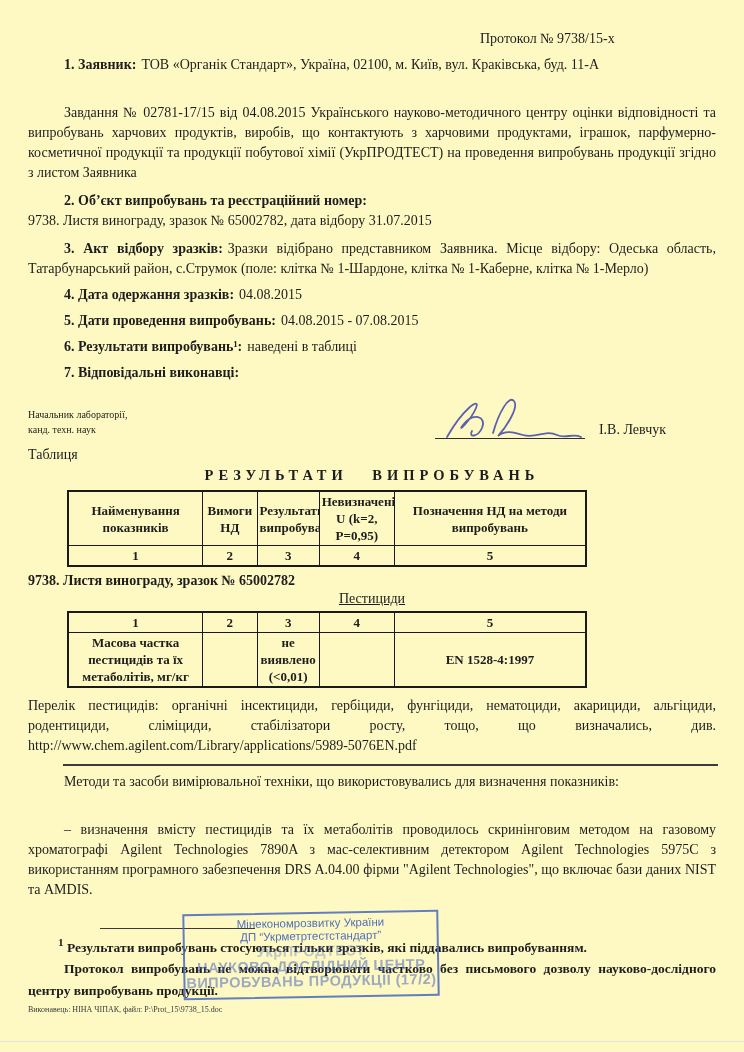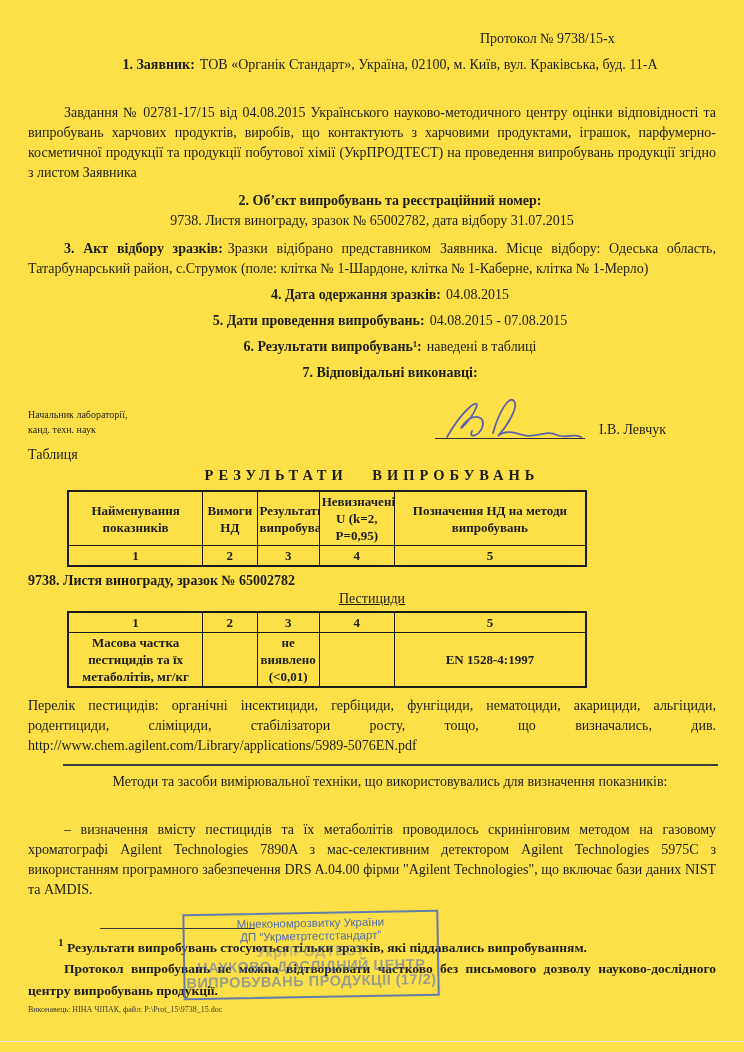--- a/index.html
+++ b/index.html
@@ -1,26 +1,26 @@
 <!DOCTYPE html>
 <html><head>
 <meta charset="utf-8">
 <style>
   html,body { margin:0; padding:0; background:#ffffff; }
   .page {
     position:relative; width:744px; height:1052px; overflow:hidden;
-    background:#fde047; color:#1d1d1d;
+    background:#fef9c3; color:#1d1d1d;
     font-family:"Liberation Serif", serif; font-size:14px;
   }
   .content { padding:30px 28px 0 28px; }
 
   .doc-header { margin-left:452px; font-size:14px; line-height:17px; }
 
   p { margin:0; }
-  .para { line-height:20px;text-align:center; }
+  .para { line-height:20px; }
   .just { text-align:justify; }
   .indent { text-indent:36px;margin-top:28px; }
   .mt8 { margin-top:8px; }
   .mt6 { margin-top:6px; }
   b.lbl { margin-right:5px; }
 
   
   .sign-row { display:flex; align-items:flex-end; margin-top:8px; height:48px; }
   .sign-pos { font-size:10px; line-height:15px; align-self:flex-end; padding-bottom:2px; }
   .sign-area { margin-left:auto; width:150px; height:44px; position:relative;

